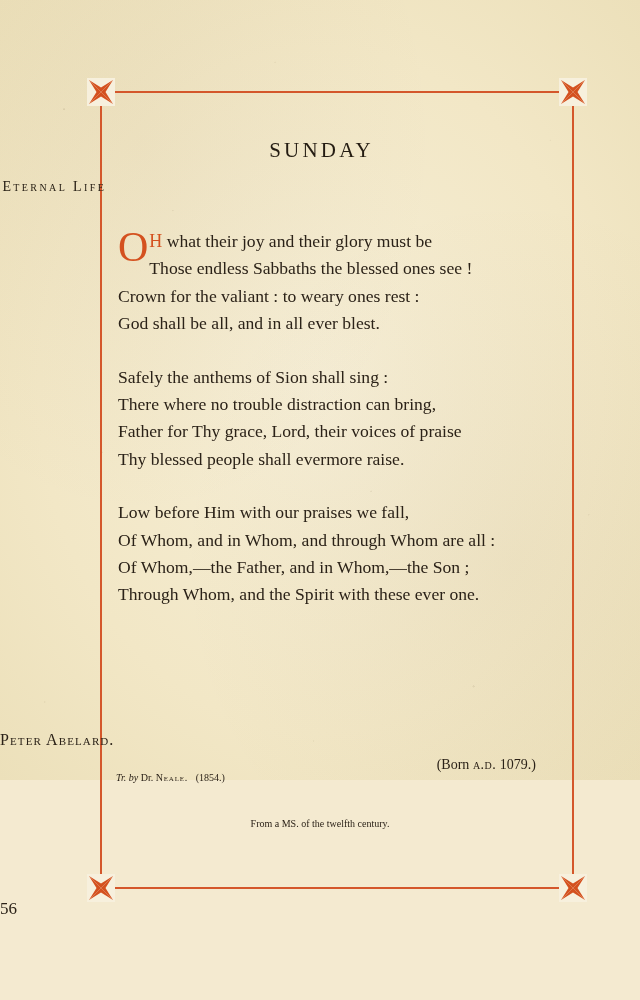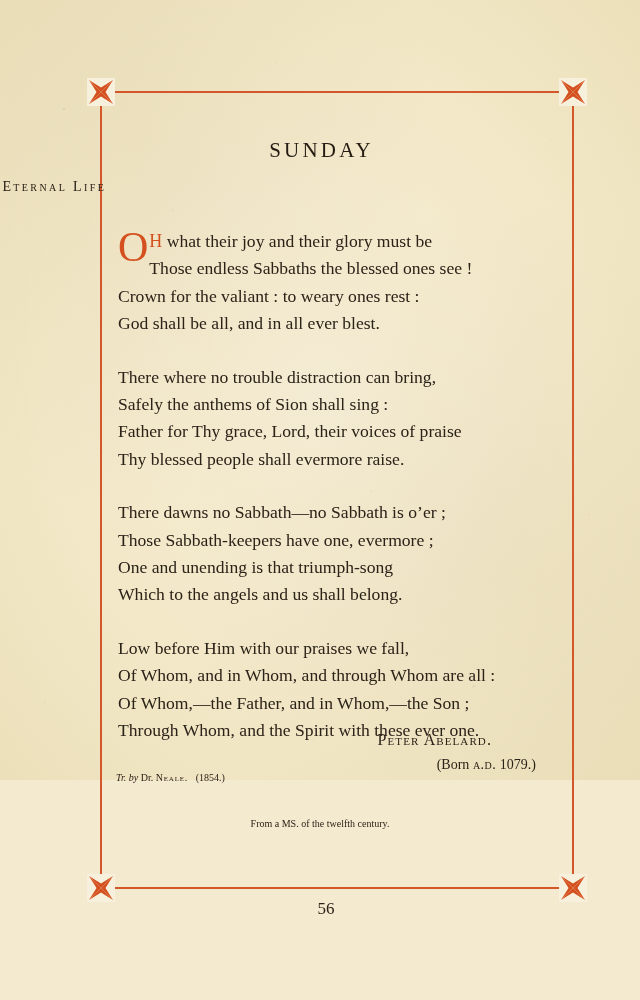--- a/index.html
+++ b/index.html
@@ -114,21 +114,21 @@
     color: #d4511f;
     font-size: 18px;
   }
 
   
   .author {
     position: absolute;
     top: 731px;
     left: 0;
     width: 492px;
-    text-align: right;
+    text-align: left;
     font-size: 16px;
     font-variant: small-caps;
     letter-spacing: 1.1px;
     color: #2b2218;
   }
   .born {
     position: absolute;
     top: 757px;
     left: 0;
     width: 536px;
@@ -152,24 +152,23 @@
     top: 818px;
     left: 0; right: 0;
     text-align: center;
     font-size: 10px;
     color: #2b2218;
   }
   .folio {
     position: absolute;
     top: 899px;
     left: 0; right: 0;
-    text-align: center;
+    text-align: left;
     font-size: 17px;
     color: #2b2218;
-    padding-left: 12px;
   }
 </style>
 </head>
 <body>
 
 <div id="page">
 
   <div id="grain"></div>
 
   <div class="rule h" style="left:101px; top:91px; width:472px;"></div>
@@ -218,30 +217,24 @@
   <div class="subtitle">Eternal Life</div>
 
   <div id="poem">
       <div class="stanza">
         <div class="line"><span class="dropcap">O</span><span class="redcap">H</span><span> what their joy and their glory must be</span></div>
         <div class="line indent">Those endless Sabbaths the blessed ones see !</div>
         <div class="line">Crown for the valiant : to weary ones rest :</div>
         <div class="line">God shall be all, and in all ever blest.</div>
       </div>
       <div class="stanza">
+        <div class="line">Safely the anthems of Sion shall sing :</div>
         <div class="line">There where no trouble distraction can bring,</div>
-        <div class="line">Safely the anthems of Sion shall sing :</div>
         <div class="line">Father for Thy grace, Lord, their voices of praise</div>
         <div class="line">Thy blessed people shall evermore raise.</div>
-      </div>
-      <div class="stanza">
-        <div class="line">There dawns no Sabbath—no Sabbath is o’er ;</div>
-        <div class="line">Those Sabbath-keepers have one, evermore ;</div>
-        <div class="line">One and unending is that triumph-song</div>
-        <div class="line">Which to the angels and us shall belong.</div>
       </div>
       <div class="stanza">
         <div class="line">Low before Him with our praises we fall,</div>
         <div class="line">Of Whom, and in Whom, and through Whom are all :</div>
         <div class="line">Of Whom,—the Father, and in Whom,—the Son ;</div>
         <div class="line">Through Whom, and the Spirit with these ever one.</div>
       </div>
     </div>
 
   <div class="author">Peter Abelard.</div>

